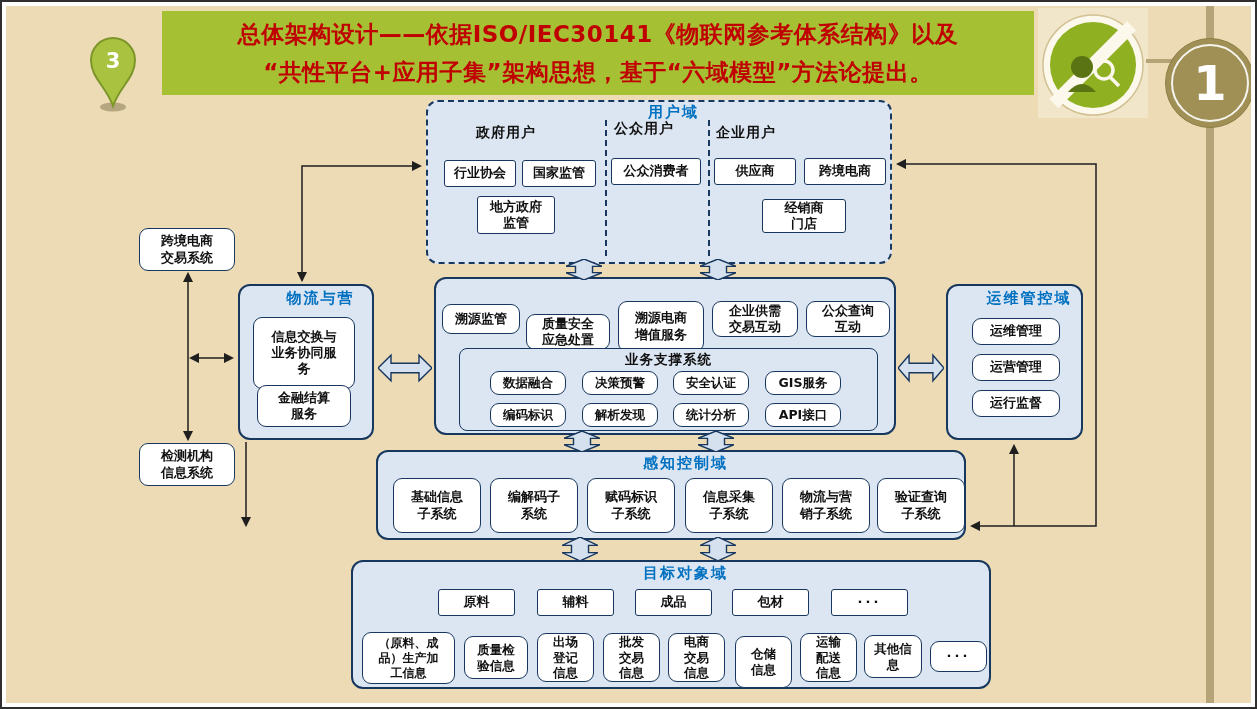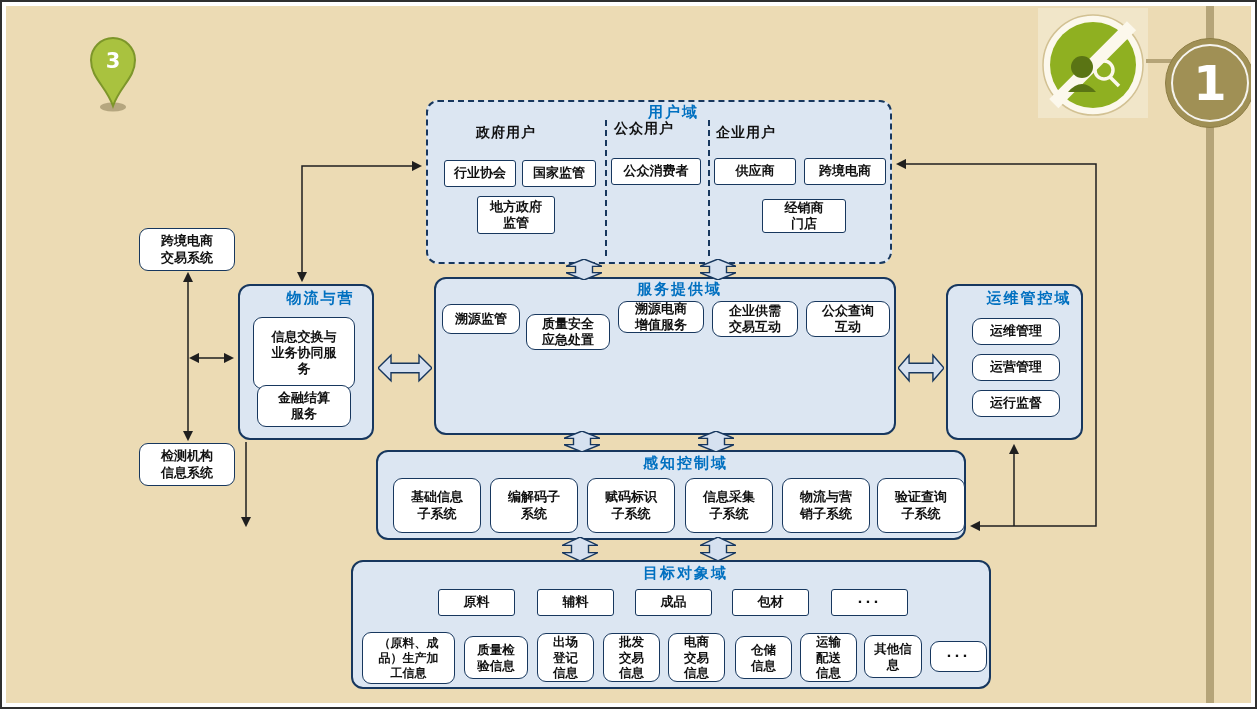--- a/index.html
+++ b/index.html
@@ -52,20 +52,24 @@
     <g stroke="#1f1f1f" stroke-width="1.5" fill="none">
       <polyline points="296,274 296,160 414,160" marker-start="url(#ah)" marker-end="url(#ah)"></polyline>
       <polyline points="892,158 1090,158 1090,520 966,520" marker-start="url(#ah)" marker-end="url(#ah)"></polyline>
       <line x1="1008" y1="520" x2="1008" y2="440" marker-end="url(#ah)"></line>
       <line x1="182" y1="268" x2="182" y2="433" marker-start="url(#ah)" marker-end="url(#ah)"></line>
       <line x1="185" y1="352" x2="226" y2="352" marker-start="url(#ah)" marker-end="url(#ah)"></line>
       <line x1="240" y1="436" x2="240" y2="519" marker-end="url(#ah)"></line>
     </g>
   </svg>
 
+  <div class="banner">
+    <div class="tl">总体架构设计——依据ISO/IEC30141《物联网参考体系结构》以及</div>
+    <div class="tl">“共性平台+应用子集”架构思想，基于“六域模型”方法论提出。</div>
+  </div>
 
   <svg class="pin" width="58" height="80" viewBox="0 0 58 80">
     <ellipse cx="29" cy="74" rx="13" ry="4.5" fill="rgba(80,70,30,0.35)"></ellipse>
     <path d="M29,73 C22,53 7,45 7,27 A22,22 0 1 1 51,27 C51,45 36,53 29,73 Z" fill="#a9c23f" stroke="#7d962a" stroke-width="2"></path>
     <text x="29" y="35" text-anchor="middle" font-size="21" font-weight="bold" fill="#ffffff">3</text>
   </svg>
 
   <div class="privtile"></div>
   <svg class="privicon" width="106" height="106" viewBox="0 0 106 106">
     <circle cx="53" cy="55" r="50" fill="#fcf8ec" stroke="#d2c193" stroke-width="1.5"></circle>
@@ -98,30 +102,40 @@
     <div class="sbox" style="left:49px;top:94px;width:78px;height:38px">地方政府
 监管</div>
     <div class="sbox" style="left:183px;top:56px;width:90px;height:27px">公众消费者</div>
     <div class="sbox" style="left:286px;top:56px;width:82px;height:27px">供应商</div>
     <div class="sbox" style="left:376px;top:56px;width:82px;height:27px">跨境电商</div>
     <div class="sbox" style="left:334px;top:97px;width:84px;height:34px">经销商
 门店</div>
   </div>
 
   <div class="domain" style="left:428px;top:271px;width:462px;height:158px">
-    <div class="dtitle" style="top:1px">服务提供域</div>
     <div class="sbox rd" style="left:6px;top:25px;width:78px;height:30px">溯源监管</div>
     <div class="sbox rd" style="left:90px;top:35px;width:84px;height:36px">质量安全
 应急处置</div>
-    <div class="sbox rd" style="left:182px;top:22px;width:86px;height:32px">溯源电商
+    <div class="sbox rd" style="left:182px;top:22px;width:86px;height:51px">溯源电商
 增值服务</div>
     <div class="sbox rd" style="left:276px;top:22px;width:86px;height:36px">企业供需
 交易互动</div>
     <div class="sbox rd" style="left:370px;top:22px;width:84px;height:36px">公众查询
 互动</div>
+    <div class="support" style="left:23px;top:69px;width:419px;height:83px">
+      <div class="stitle">业务支撑系统</div>
+      <div class="sbox rd" style="left:30px;top:22px;width:76px;height:24px;font-size:12.5px">数据融合</div>
+      <div class="sbox rd" style="left:122px;top:22px;width:76px;height:24px;font-size:12.5px">决策预警</div>
+      <div class="sbox rd" style="left:213px;top:22px;width:76px;height:24px;font-size:12.5px">安全认证</div>
+      <div class="sbox rd" style="left:305px;top:22px;width:76px;height:24px;font-size:12.5px">GIS服务</div>
+      <div class="sbox rd" style="left:30px;top:54px;width:76px;height:24px;font-size:12.5px">编码标识</div>
+      <div class="sbox rd" style="left:122px;top:54px;width:76px;height:24px;font-size:12.5px">解析发现</div>
+      <div class="sbox rd" style="left:213px;top:54px;width:76px;height:24px;font-size:12.5px">统计分析</div>
+      <div class="sbox rd" style="left:305px;top:54px;width:76px;height:24px;font-size:12.5px">API接口</div>
+    </div>
   </div>
 
   <div class="domain" style="left:370px;top:444px;width:590px;height:90px">
     <div class="dtitle" style="top:2px">感知控制域</div>
     <div class="sbox rd" style="left:15px;top:26px;width:88px;height:55px">基础信息
 子系统</div>
     <div class="sbox rd" style="left:112px;top:26px;width:88px;height:55px">编解码子
 系统</div>
     <div class="sbox rd" style="left:209px;top:26px;width:88px;height:55px">赋码标识
 子系统</div>
@@ -147,21 +161,21 @@
 验信息</div>
     <div class="sbox rd" style="left:184px;top:71px;width:57px;height:49px;font-size:12.5px">出场
 登记
 信息</div>
     <div class="sbox rd" style="left:250px;top:71px;width:57px;height:49px;font-size:12.5px">批发
 交易
 信息</div>
     <div class="sbox rd" style="left:315px;top:71px;width:57px;height:49px;font-size:12.5px">电商
 交易
 信息</div>
-    <div class="sbox rd" style="left:382px;top:74px;width:57px;height:43px;font-size:12.5px">仓储
+    <div class="sbox rd" style="left:382px;top:74px;width:57px;height:52px;font-size:12.5px">仓储
 信息</div>
     <div class="sbox rd" style="left:447px;top:71px;width:57px;height:49px;font-size:12.5px">运输
 配送
 信息</div>
     <div class="sbox rd" style="left:511px;top:73px;width:58px;height:43px;font-size:12.5px">其他信
 息</div>
     <div class="sbox rd" style="left:577px;top:79px;width:57px;height:31px;letter-spacing:3px">···</div>
   </div>
 
   <div class="domain" style="left:232px;top:278px;width:136px;height:156px">

